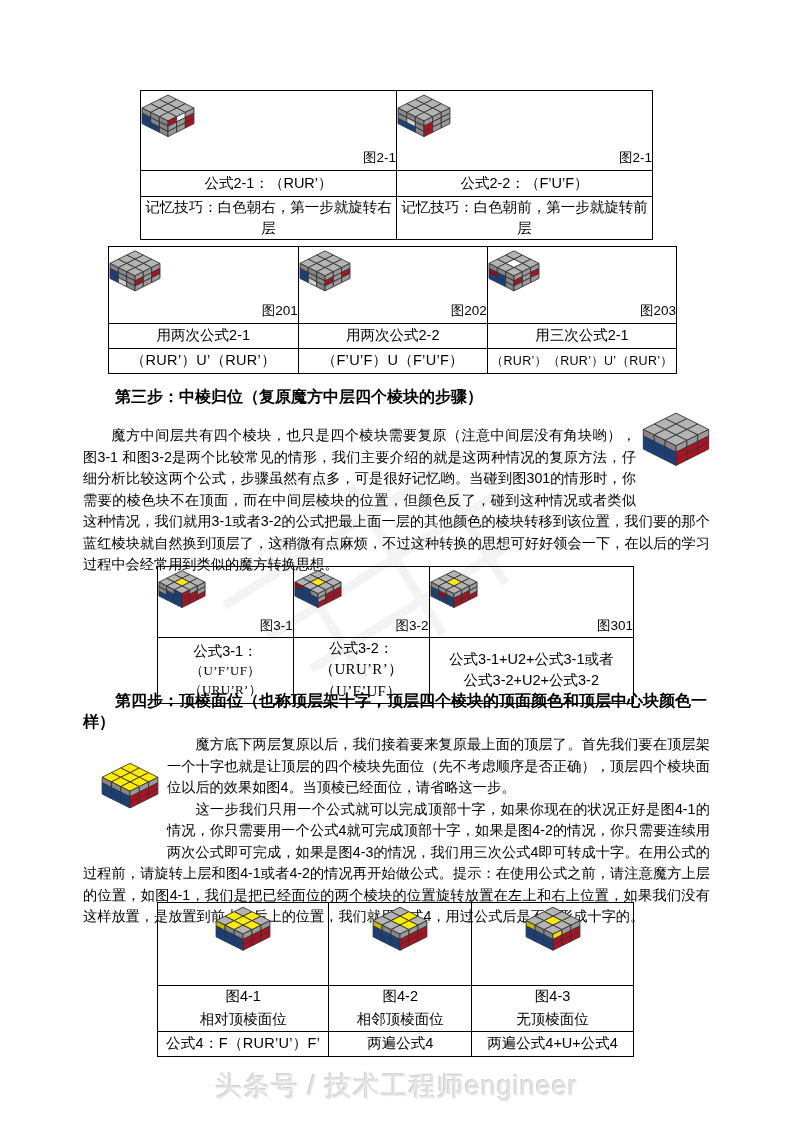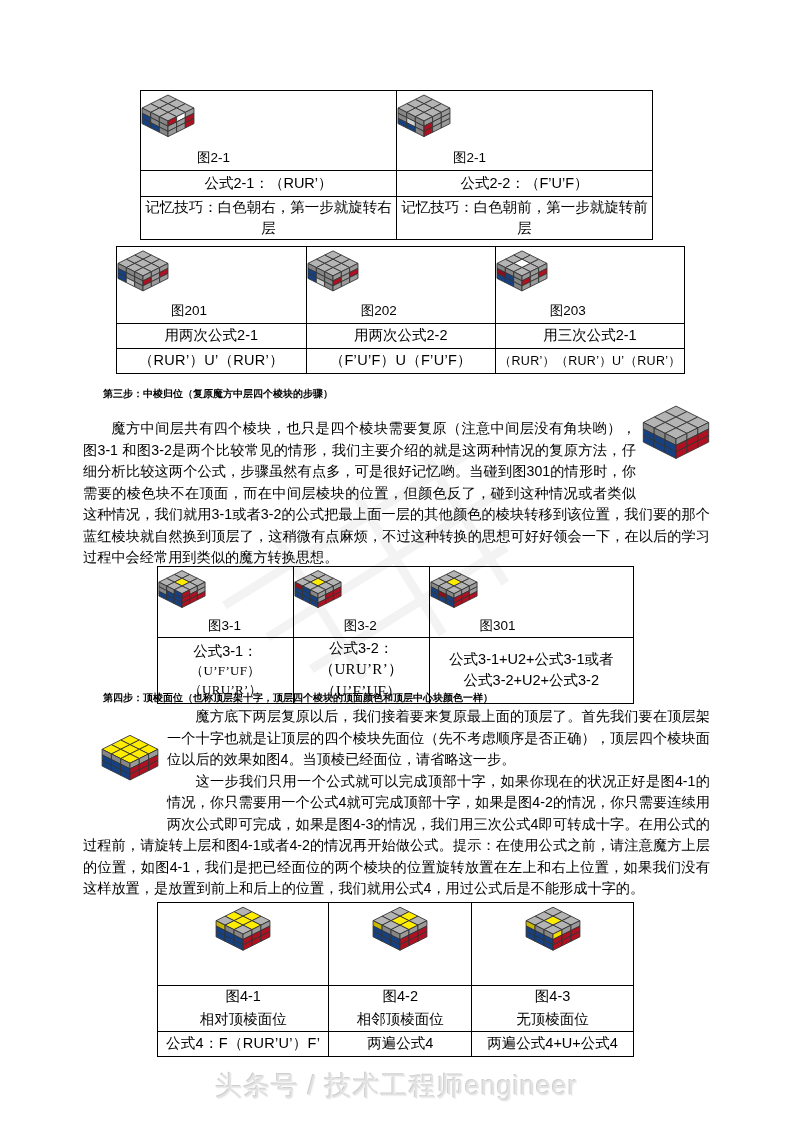--- a/index.html
+++ b/index.html
@@ -71,42 +71,42 @@
     line-height: 1.45;
     color: #000;
   }
   td.cubecell {
     position: relative;
     padding: 0;
   }
   .cube-wrap {
     display: flex;
     align-items: flex-end;
-    justify-content: flex-start;
+    justify-content: space-between;
     gap: 2px;
   }
   .cap {
     font-family: "Liberation Sans", "DejaVu Sans", sans-serif;
     font-size: 13.5px;
     padding-bottom: 2px;
     white-space: nowrap;
   }
   .formula {
     font-family: "Liberation Serif", "DejaVu Serif", serif;
     font-weight: normal;
     font-size: 14px;
     letter-spacing: .3px;
   }
   .tight { line-height: 1.25; }
 
   
   .h-step {
     font-family: "Liberation Sans", "DejaVu Sans", sans-serif;
     font-weight: bold;
-    font-size: 10px;
+    font-size: 16px;
     margin: 0;
     padding: 0;
     letter-spacing: 0px;
   }
   .para {
     font-family: "Liberation Sans", "DejaVu Sans", sans-serif;
     font-size: 14.2px;
     line-height: 21.5px;
     margin: 0;
     text-align: justify;
@@ -121,21 +121,21 @@
   }
   .float-cube-left {
     float: left;
     margin: 0 8px 0 18px;
   }
 
   .clearfix::after { content: ""; display: block; clear: both; }
 
   
   .blk-t1 { position: absolute; left: 140px; top: 90px; width: 513px; }
-  .blk-t2 { position: absolute; left: 116px; top: 246px; width: 642px; }
+  .blk-t2 { position: absolute; left: 108px; top: 246px; width: 642px; }
   .blk-s3 { position: absolute; left: 83px; top: 387px; width: 627px; }
   .blk-t3 { position: absolute; left: 157px; top: 566px; width: 477px; }
   .blk-s4 { position: absolute; left: 83px; top: 691px; width: 627px; }
   .blk-t4 { position: absolute; left: 157px; top: 902px; width: 477px; }
 </style>
 </head>
 <body>
 
 <div class="page">
 

